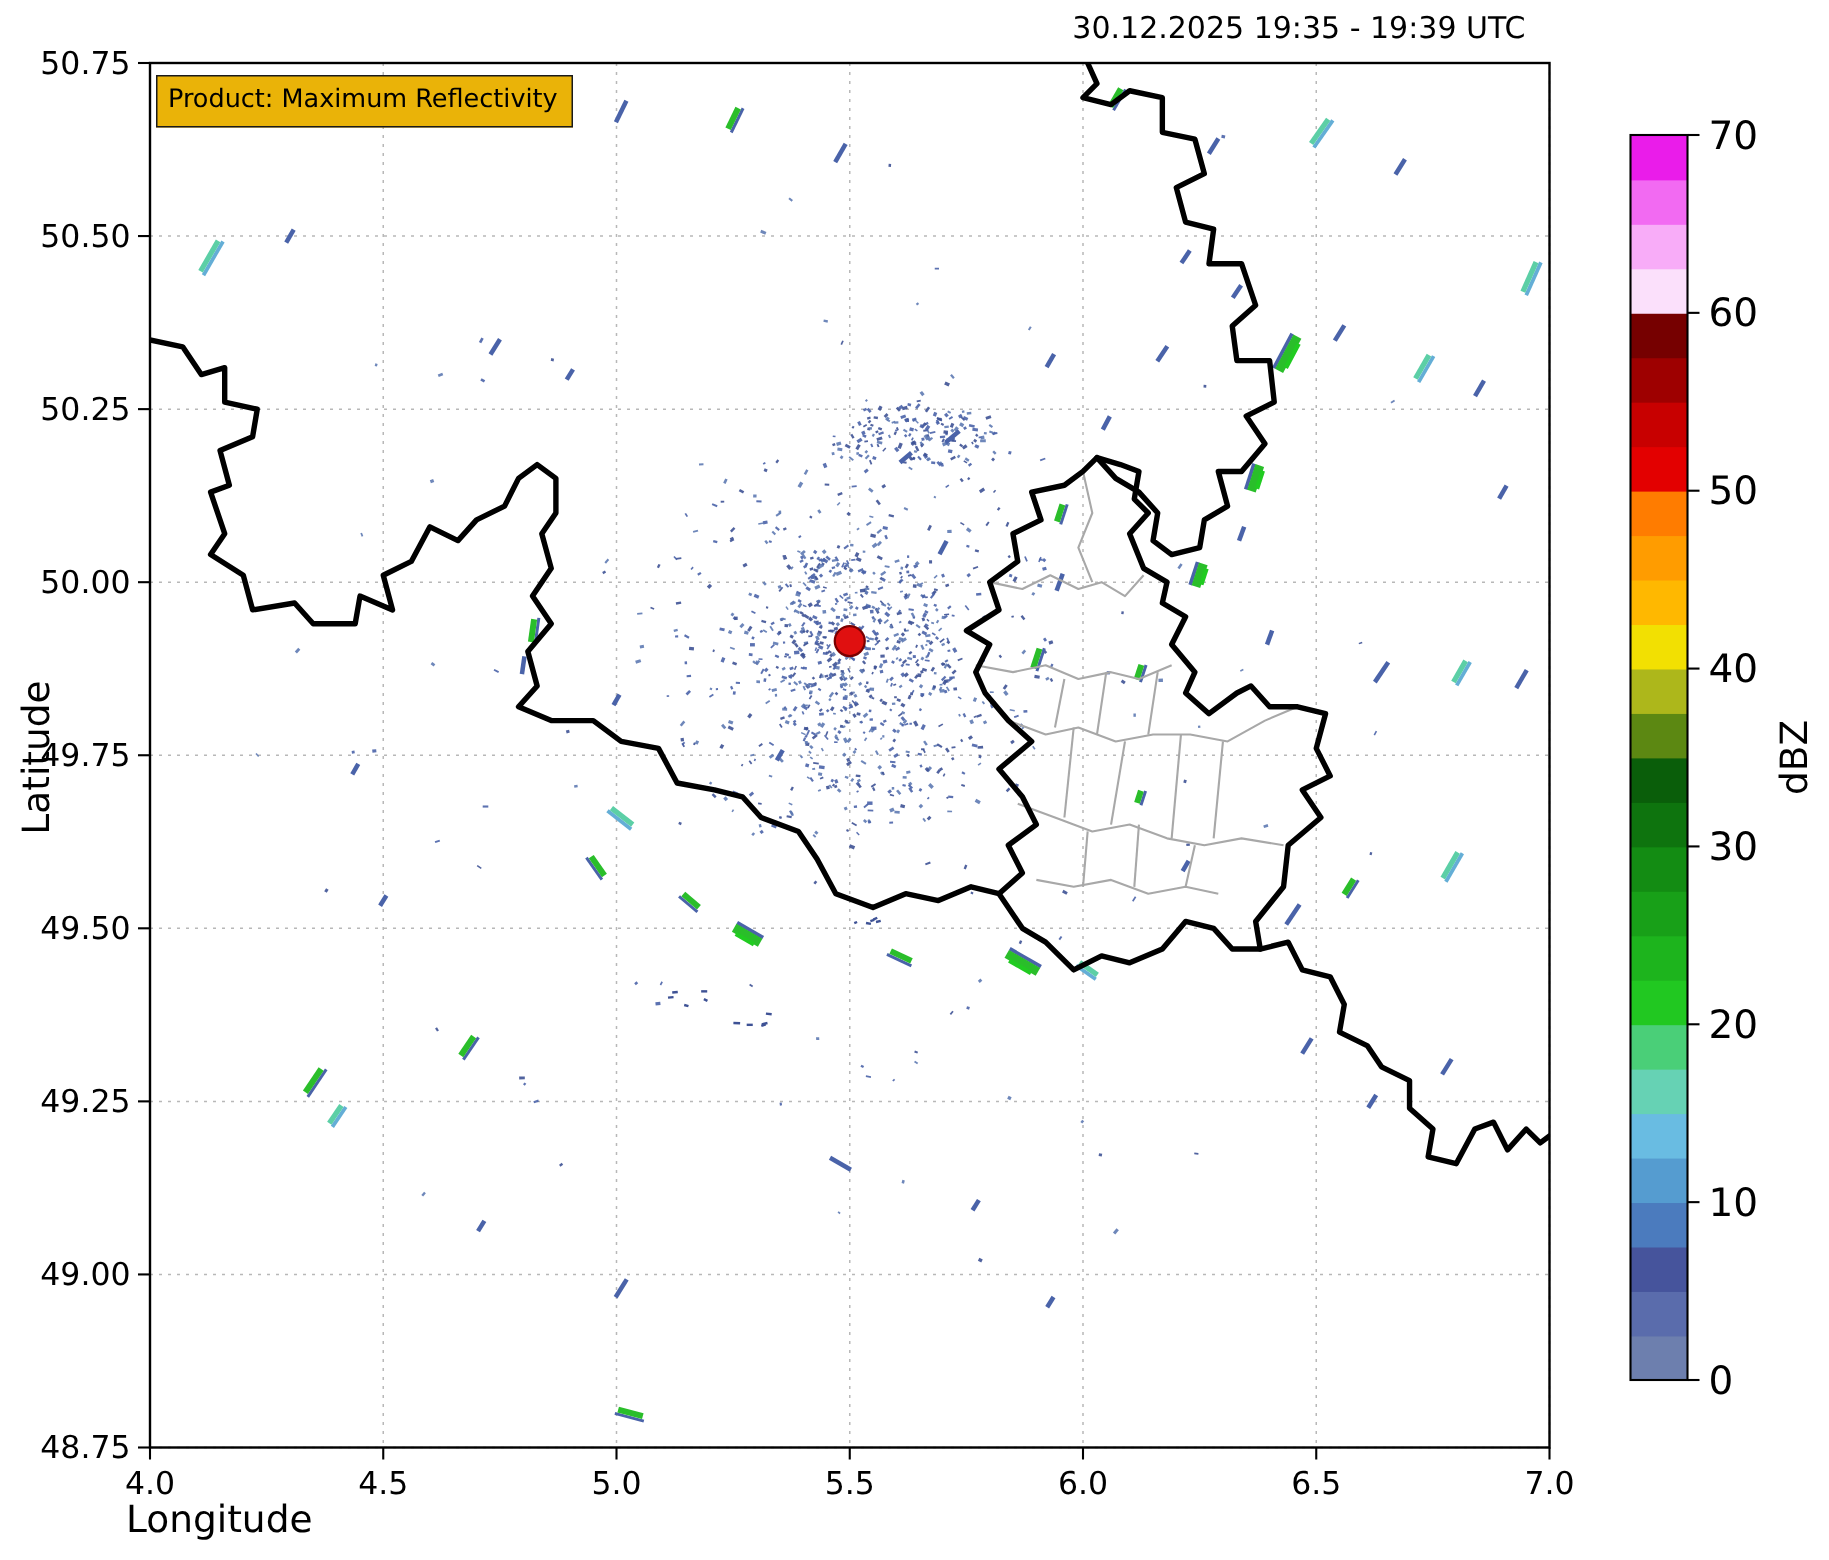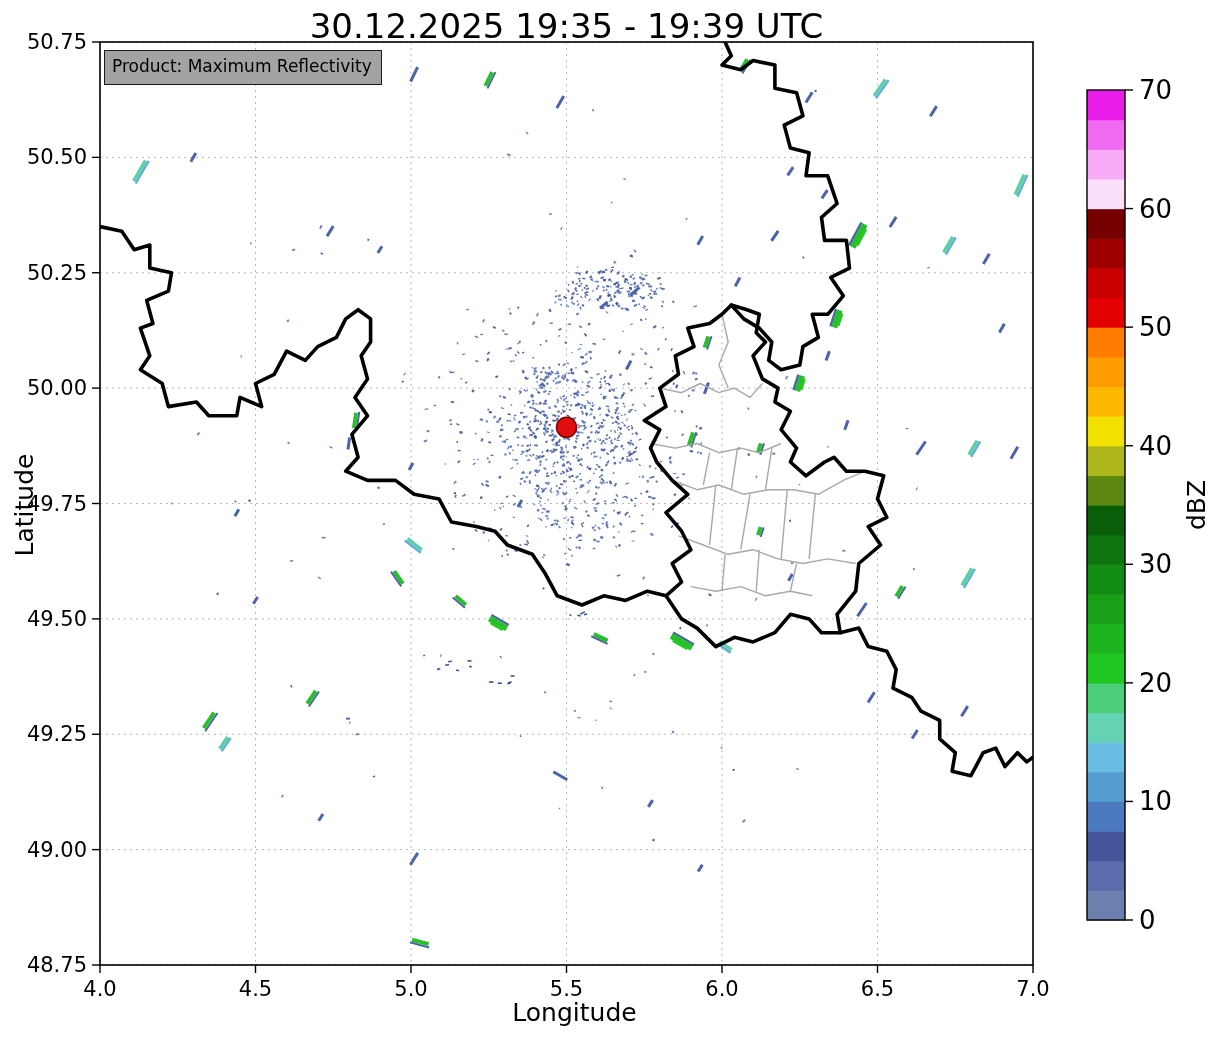--- a/index.html
+++ b/index.html
@@ -1,26 +1,26 @@
 <!DOCTYPE html>
 <html><head>
 <meta charset="utf-8">
 <style>
   html,body{margin:0;padding:0;background:#fff;}
   .fig{position:relative;width:1219px;height:1040px;background:#ffffff;
        font-family:"DejaVu Sans","Liberation Sans",sans-serif;color:#000;overflow:hidden;}
   .fig svg{position:absolute;left:0;top:0;}
-  .title{position:absolute;left:100px;top:6px;width:933px;text-align:center;
-         font-size:34px;white-space:nowrap;}
-  .xlabel{position:absolute;left:108px;top:998px;width:933px;text-align:center;font-size:25px;}
+  .title{position:absolute;left:84px;top:6px;width:933px;text-align:right;
+         font-size:20px;white-space:nowrap;}
+  .xlabel{position:absolute;left:84px;top:998px;width:933px;text-align:left;font-size:25px;}
   .ylabel{position:absolute;left:24px;top:505px;transform:translate(-50%,-50%) rotate(-90deg);
           font-size:25px;white-space:nowrap;}
   .cbarlabel{position:absolute;left:1196px;top:505px;transform:translate(-50%,-50%) rotate(-90deg);
           font-size:25px;white-space:nowrap;}
-  .infobox{position:absolute;left:104px;top:50px;background:#a3a3a3;border:1.4px solid #1a1a1a;
+  .infobox{position:absolute;left:104px;top:50px;background:#eab308;border:1.4px solid #1a1a1a;
            padding:3px 9px 5px 7px;font-size:17px;line-height:1.45;z-index:5;}
   svg text{font-family:"DejaVu Sans","Liberation Sans",sans-serif;fill:#000;}
 </style>
 </head>
 <body>
 
 <div class="fig">
   <svg id="fig" width="1219" height="1040" viewBox="0 0 1219 1040">
       <defs>
         <clipPath id="plotclip">

